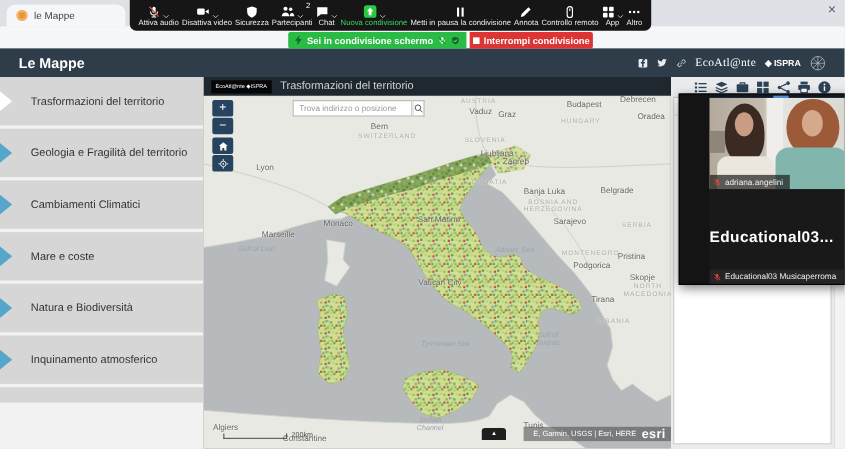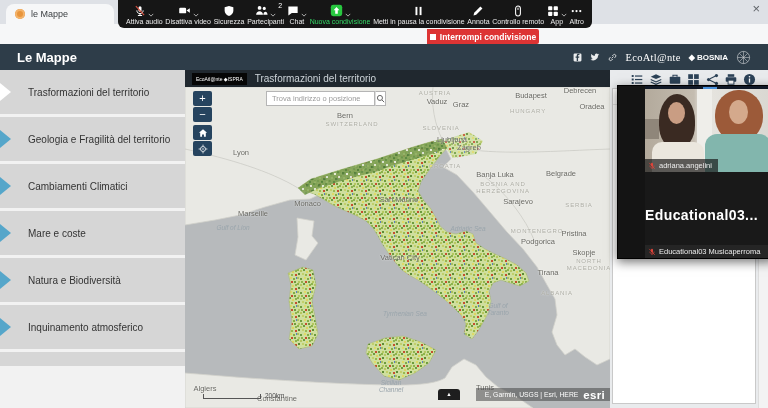--- a/index.html
+++ b/index.html
@@ -286,20 +286,35 @@
           <svg width="13" height="12" viewBox="0 0 16 16" fill="#fff">
             <circle cx="3" cy="8" r="1.5"></circle>
             <circle cx="8" cy="8" r="1.5"></circle>
             <circle cx="13" cy="8" r="1.5"></circle>
           </svg>
         </div>
         <div class="ztb-lbl">Altro</div>
       </div>
     </div>
 
+  <div class="banner banner-green">
+    <svg width="7" height="9" viewBox="0 0 10 14">
+        <path d="M6 0L0 8h3.5L3 14l6.5-8.5H5.5z" fill="#0e6b28"></path>
+      </svg>
+    <span>Sei in condivisione schermo</span>
+    <svg width="8" height="8" viewBox="0 0 16 16">
+        <rect x="6" y="1.6" width="4" height="7.5" rx="2" fill="#fff"></rect>
+        <path d="M3.8 7.2c0 2.8 1.9 4.3 4.2 4.3s4.2-1.5 4.2-4.3M8 11.8v2.4" fill="none" stroke="#fff" stroke-width="1.4"></path>
+        <path d="M2.5 1.8L13.5 13.8" stroke="#0e6b28" stroke-width="1.6"></path>
+      </svg>
+    <svg width="8" height="8" viewBox="0 0 16 16">
+        <path d="M8 1l6 2v4.5c0 3.7-2.7 6-6 7.3-3.3-1.3-6-3.6-6-7.3V3z" fill="#0e6b28"></path>
+        <path d="M5.4 8l1.8 1.8 3.4-3.6" fill="none" stroke="#fff" stroke-width="1.4"></path>
+      </svg>
+  </div>
   <div class="banner banner-red">
     <span class="stop-sq"></span>
     <span>Interrompi condivisione</span>
   </div>
 
   <div class="appheader">
     <span class="app-title">Le Mappe</span>
     <div class="header-right">
       <svg width="9" height="9" viewBox="0 0 16 16">
           <rect x="1" y="1" width="14" height="14" rx="2" fill="#fff" opacity=".9"></rect>
@@ -307,21 +322,21 @@
         </svg>
       <svg width="10" height="9" viewBox="0 0 16 14">
           <path d="M15 2c-.5.3-1.1.5-1.7.6A2.7 2.7 0 0 0 14.5.9c-.6.4-1.2.6-1.9.8A2.8 2.8 0 0 0 7.8 4.3C5.4 4.2 3.3 3.1 1.9 1.4 1.2 2.6 1.6 4 2.7 4.8c-.5 0-.9-.2-1.3-.4 0 1.3.9 2.4 2.1 2.7-.4.1-.8.1-1.2.1.3 1.1 1.3 1.9 2.5 1.9A5.6 5.6 0 0 1 .7 10.3 7.9 7.9 0 0 0 13 3.6c.6-.4 1.1-1 1.5-1.6z" fill="#fff" opacity=".9"></path>
         </svg>
       <svg width="9" height="9" viewBox="0 0 16 16">
           <path d="M6.3 9.7l3.4-3.4M4.8 7l-2 2a2.6 2.6 0 0 0 3.7 3.7l2-2M11.2 9l2-2A2.6 2.6 0 0 0 9.5 3.3l-2 2" fill="none" stroke="#fff" stroke-width="1.5" opacity=".9"></path>
         </svg>
       <span class="brand-eco">EcoAtl@nte</span>
       <span class="brand-ispra">
         <span class="diam">◆</span>
-        <span>BOSNIA</span>
+        <span>ISPRA</span>
       </span>
       <svg width="15" height="15" viewBox="0 0 16 16" opacity=".75">
           <circle cx="8" cy="8" r="6.5" fill="none" stroke="#fff" stroke-width=".7"></circle>
           <path d="M8 1.5v13M1.5 8h13M3.5 3.5l9 9M12.5 3.5l-9 9" stroke="#fff" stroke-width=".6"></path>
         </svg>
     </div>
   </div>
 
   <div class="sidebar">
       <div class="side-item active">

